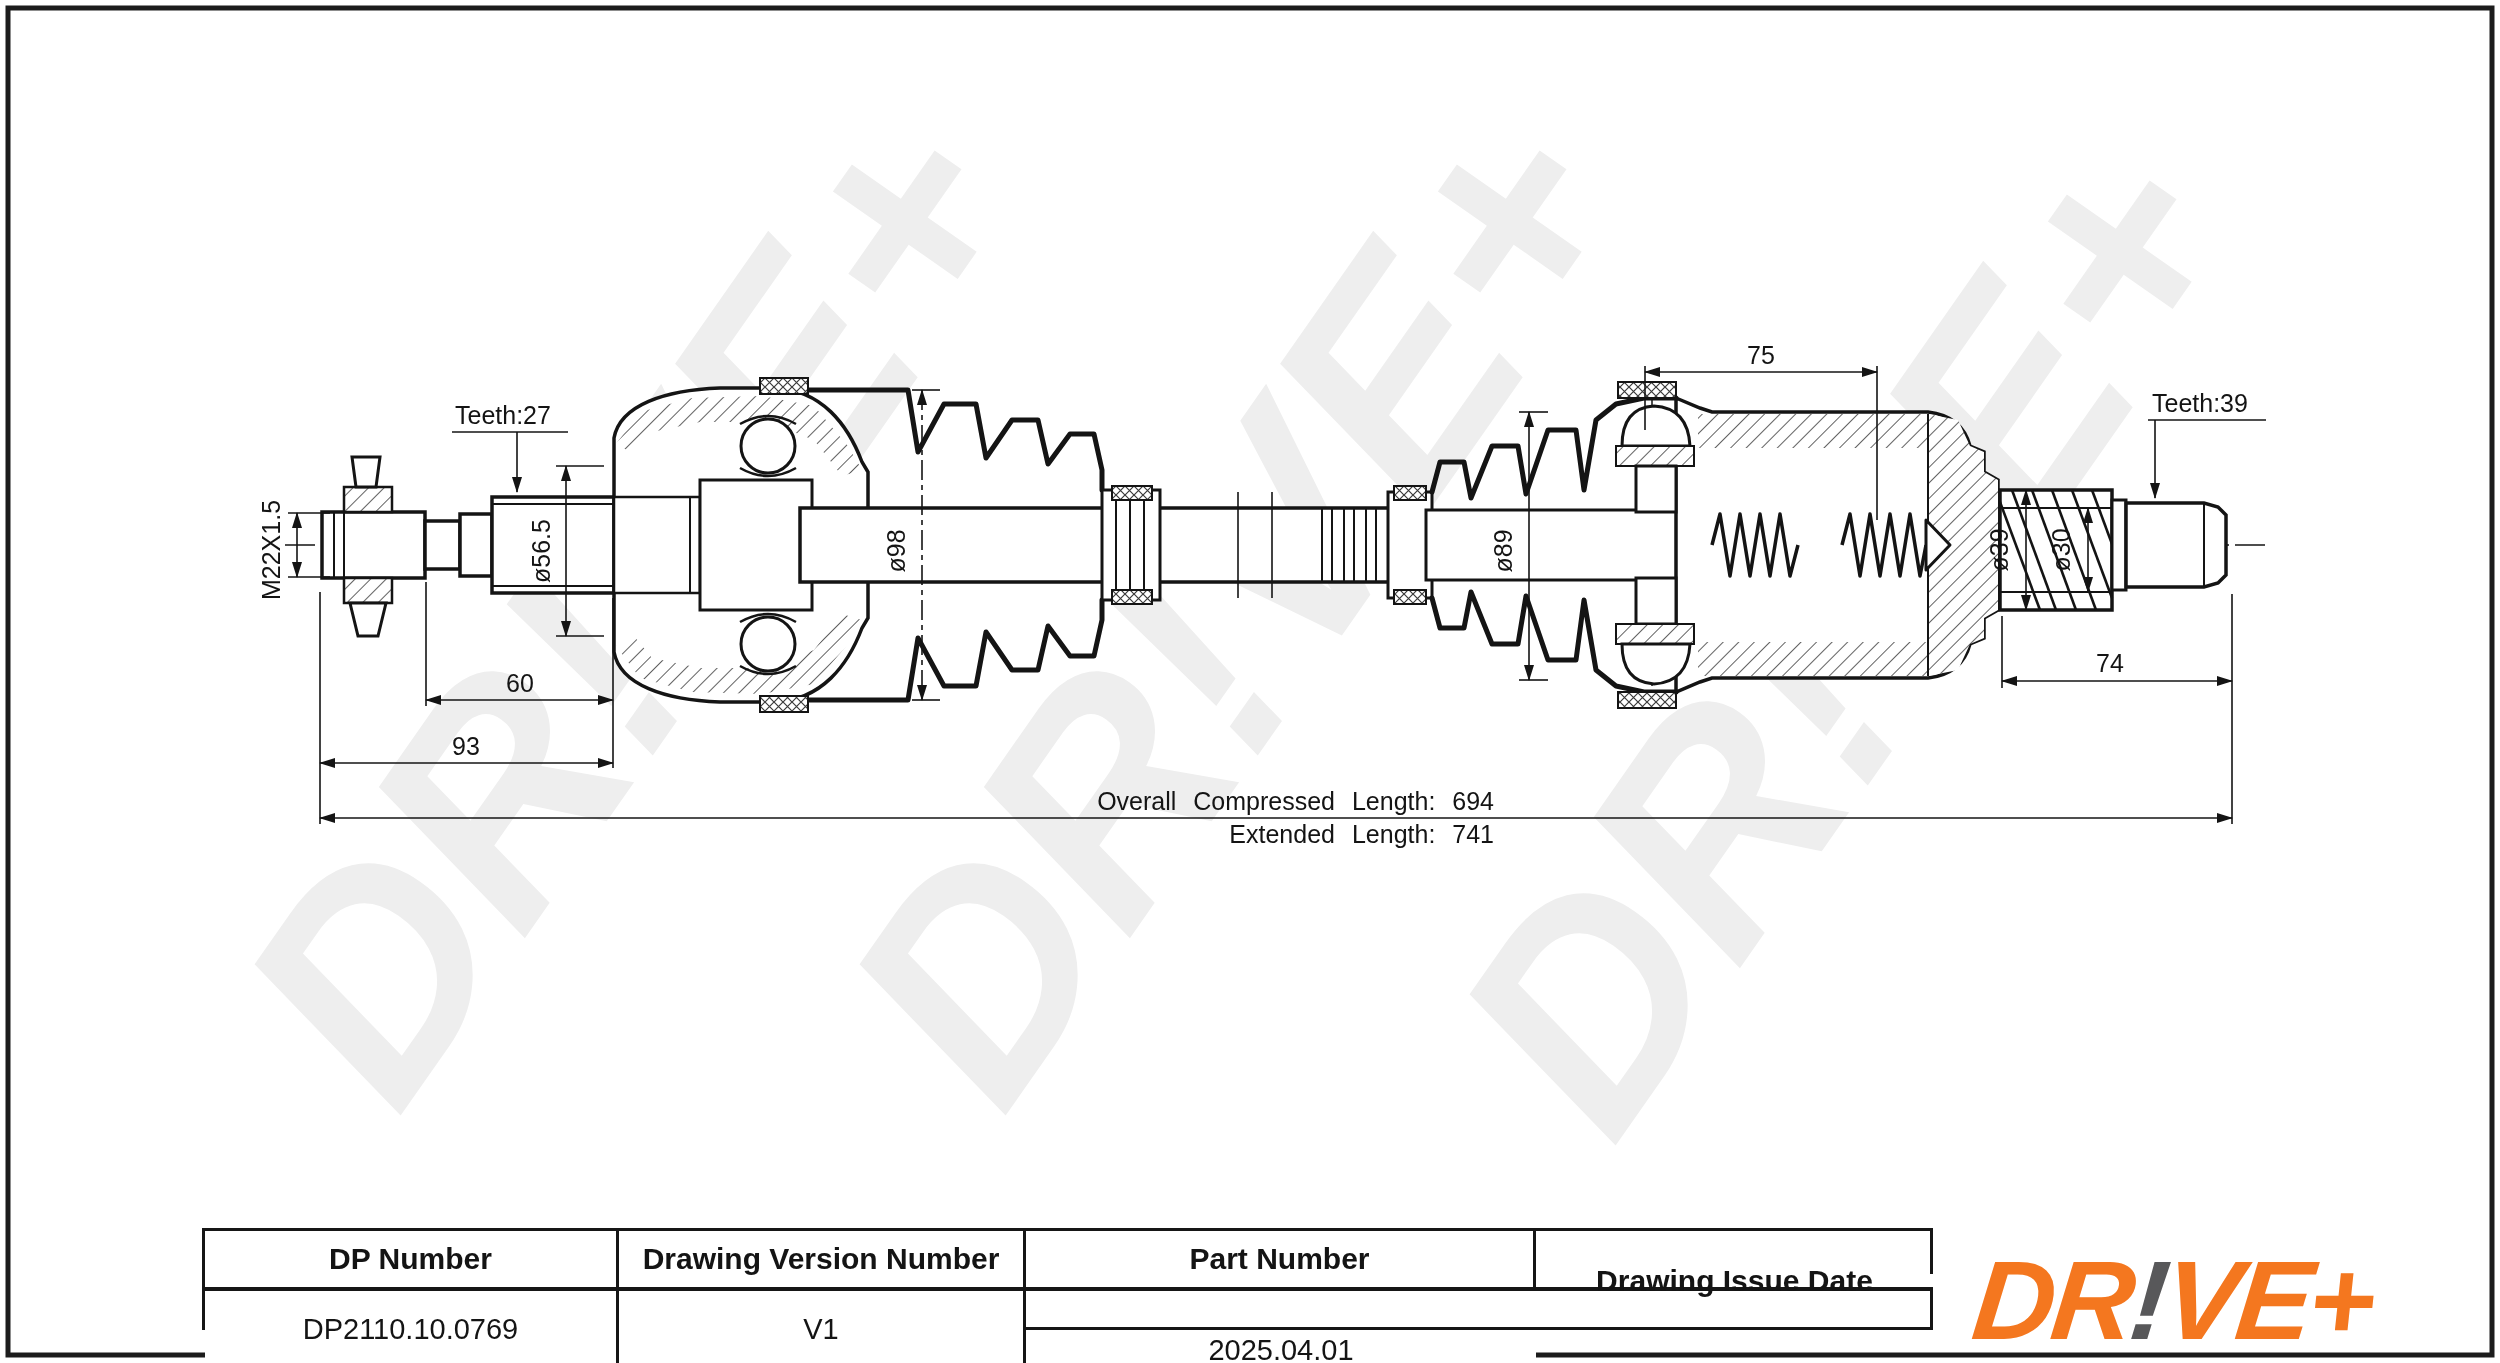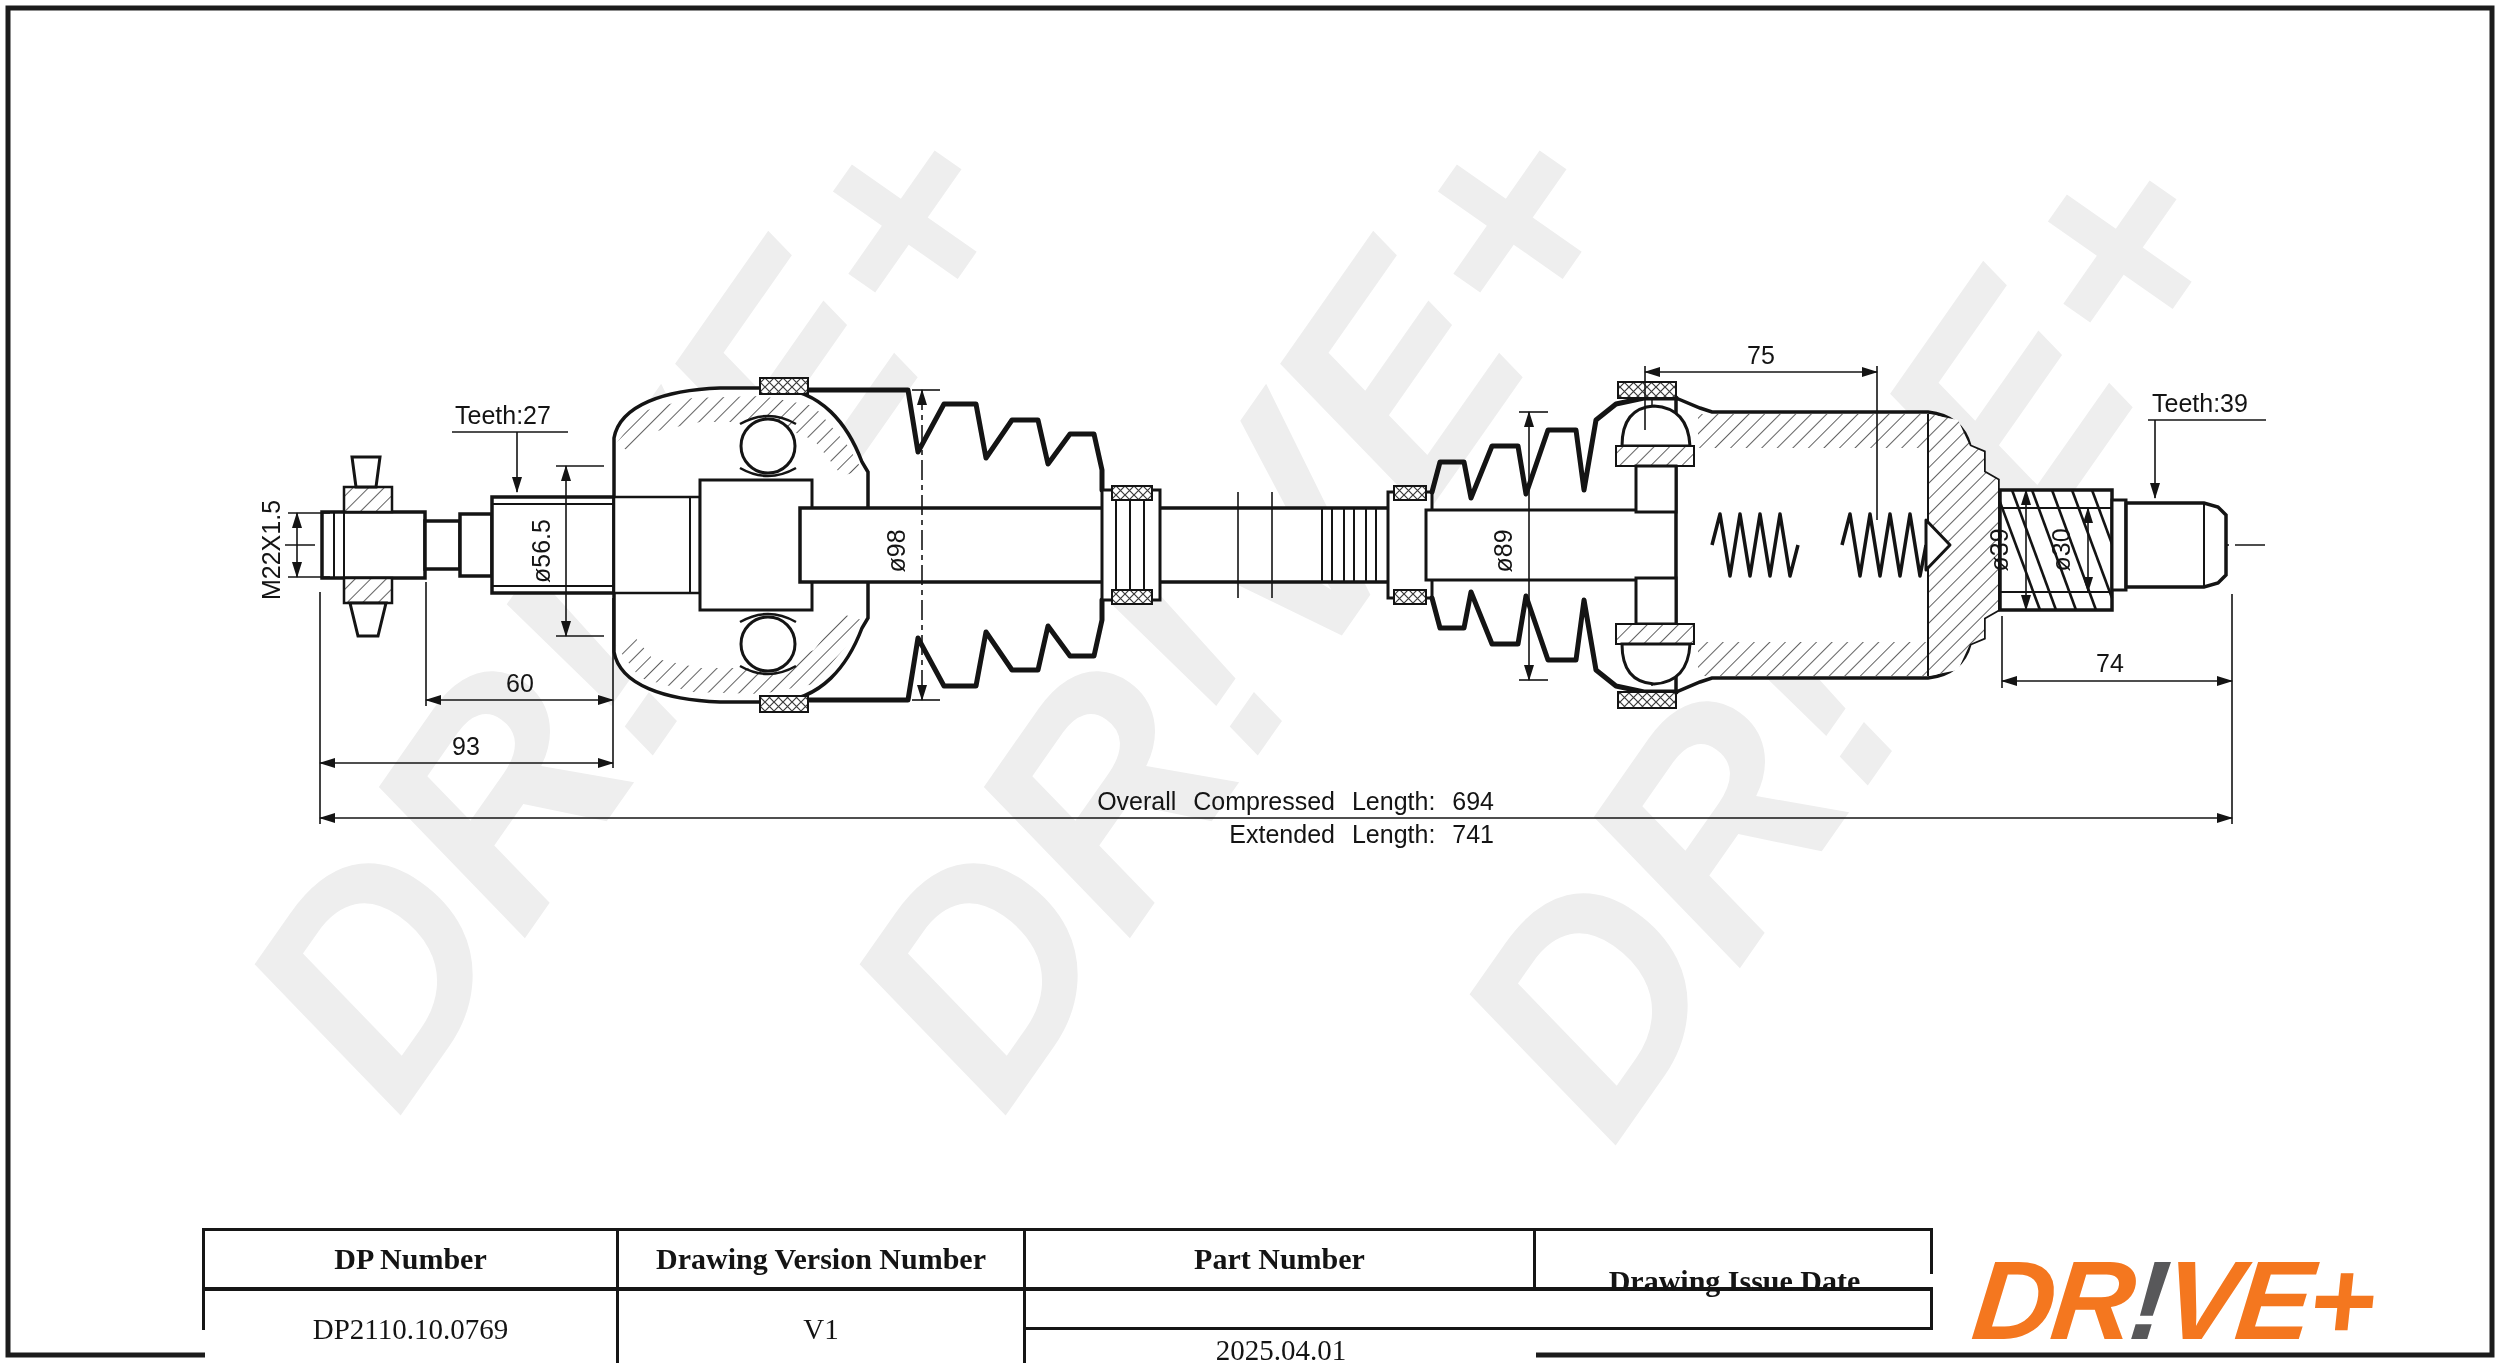--- a/index.html
+++ b/index.html
@@ -5,21 +5,21 @@
   html,body{margin:0;padding:0;background:#ffffff;}
   body{width:2500px;height:1363px;position:relative;overflow:hidden;
        font-family:"Liberation Sans", sans-serif;color:#141414;}
   .stage{position:absolute;inset:0;}
   svg{position:absolute;left:0;top:0;}
   svg text{font-family:"Liberation Sans", sans-serif;fill:#141414;}
   .dimtxt{font-size:25px;}
   .titleblock{position:absolute;left:202px;top:1228px;width:1731px;height:102px;
       border:3px solid #161616;box-sizing:border-box;display:grid;
       grid-template-columns:414px 407px 510px 397px;grid-template-rows:60px 1fr;
-      background:#ffffff;font-family:Liberation Serif, serif;}
+      background:#ffffff;}
   .tb-cell{display:flex;align-items:center;justify-content:center;
       box-sizing:border-box;border-right:3px solid #161616;background:#fff;}
   .tb-cell.last{border-right:none;margin-top:43px;}
   .tb-head{font-weight:bold;font-size:30px;border-bottom:4px solid #161616;}
   .tb-val{font-size:29px;}
   .logo{position:absolute;left:1968px;top:1244px;height:112px;display:flex;align-items:center;
       font-weight:bold;font-style:italic;font-size:112px;letter-spacing:-4px;
       transform:skewX(-6deg) scaleX(1.02);transform-origin:left bottom;white-space:nowrap;}
   .logo .orange{color:#F4771F;}
   .logo .bang{color:#58585A;}

